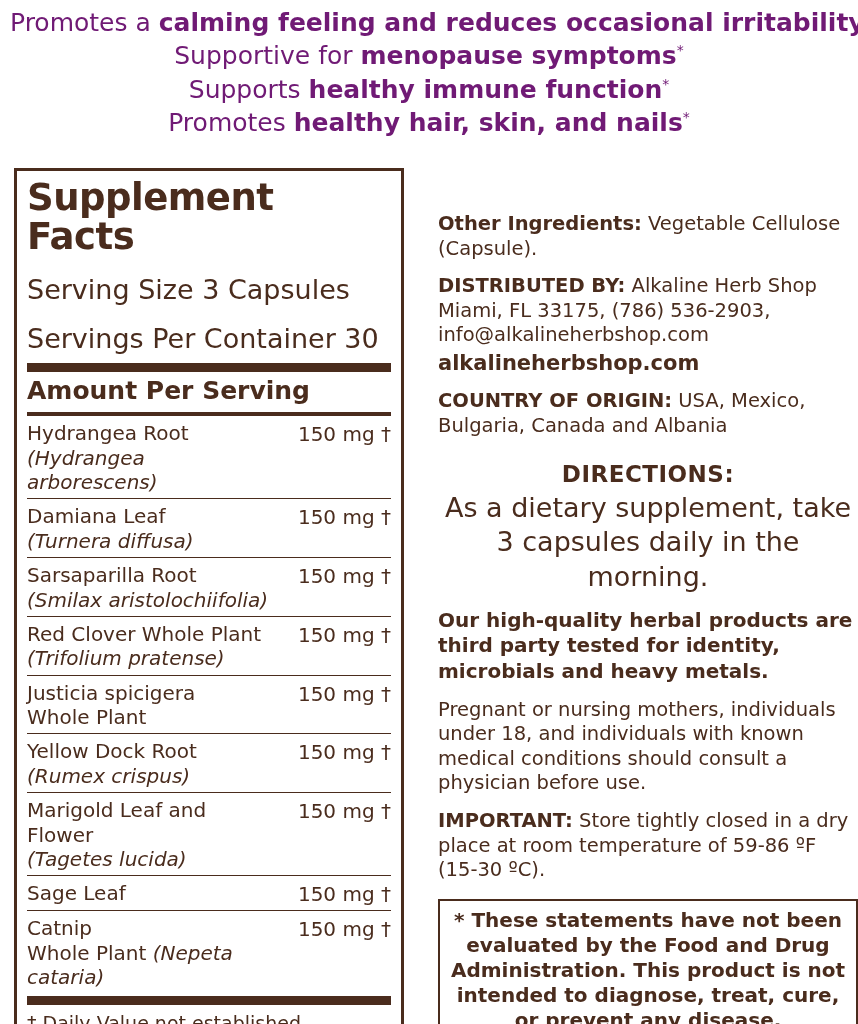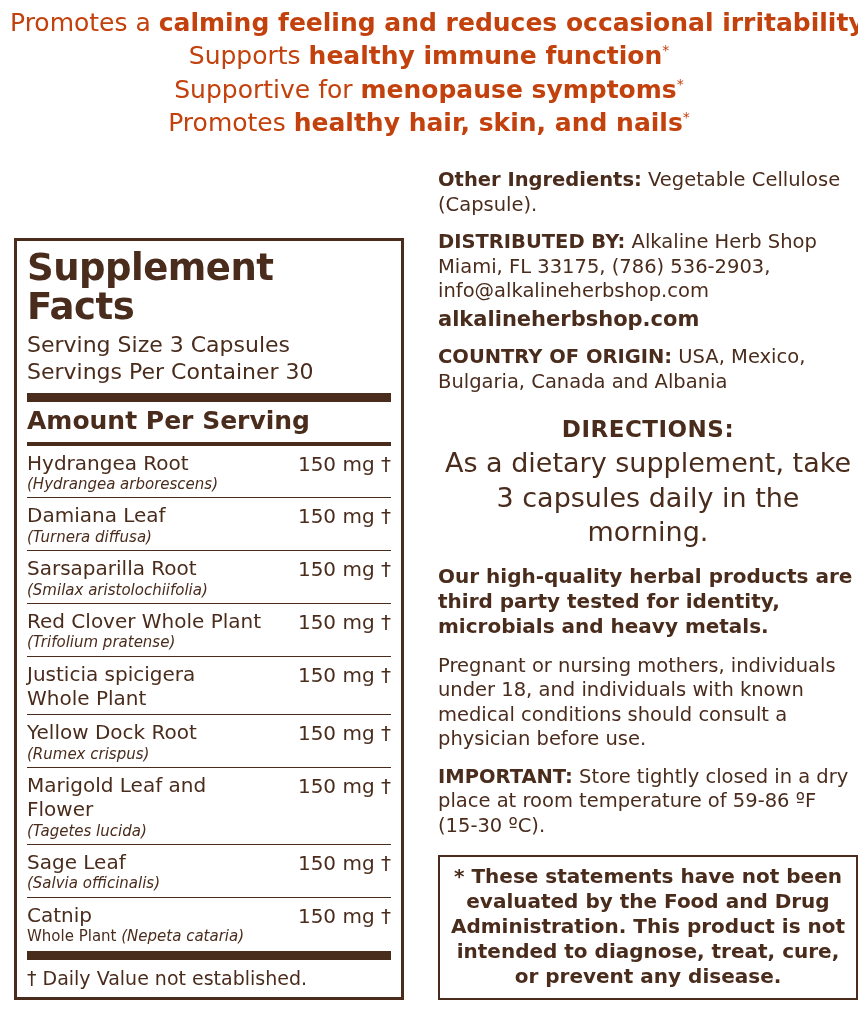--- a/index.html
+++ b/index.html
@@ -23,21 +23,21 @@
   }
 
   
   .claims {
     text-align: center;
     padding: 6px 10px 0 10px;
   }
   .claim {
     font-size: 25px;
     line-height: 1.33;
-    color: #c2410c;
+    color: #701a75;
     white-space: nowrap;
   }
   .claim b { font-weight: bold; }
   .sup {
     font-size: 14px;
     vertical-align: super;
     line-height: 0;
   }
 
   
@@ -66,22 +66,23 @@
     width: 390px;
   }
   .sf-title {
     font-size: 37px;
     font-weight: bold;
     letter-spacing: -0.5px;
     line-height: 1.05;
     margin: 2px 0 4px 0;
   }
   .sf-serving {
-    font-size: 22px;
+    font-size: 27px;
     line-height: 1.25;
+    margin-top: 16px;
   }
   .rule-thick {
     border-top: 9px solid #4a2c1d;
     margin: 7px 0 3px 0;
   }
   .rule-med {
     border-top: 3px solid #4a2c1d;
     margin: 3px 0 0 0;
   }
   .sf-aps {
@@ -98,21 +99,21 @@
     gap: 18px;
   }
   .ing-row:first-of-type { border-top: none; }
   .ing-name {
     font-size: 20px;
     line-height: 1.22;
     padding-right: 6px;
   }
   .ing-latin {
     font-style: italic;
-    font-size: 15px;
+    font-size: 20px;
     display: block;
   }
   .ing-latin-inline {
     font-style: italic;
   }
   .ing-amt {
     font-size: 20px;
     white-space: nowrap;
     padding-top: 1px;
   }
@@ -168,24 +169,24 @@
 </head>
 <body>
 
 <div class="page">
 
   <div class="claims">
     <div class="claim">
       <span>Promotes a </span><b>calming feeling and reduces occasional irritability</b>
     </div>
     <div class="claim">
+      <span>Supportive for </span><b>menopause symptoms</b><span class="sup">*</span>
+    </div>
+    <div class="claim">
       <span>Supports </span><b>healthy immune function</b><span class="sup">*</span>
-    </div>
-    <div class="claim">
-      <span>Supportive for </span><b>menopause symptoms</b><span class="sup">*</span>
     </div>
     <div class="claim">
       <span>Promotes </span><b>healthy hair, skin, and nails</b><span class="sup">*</span>
     </div>
   </div>
 
   <div class="body-cols">
 
     <div class="col-left">
       <div class="sf-panel">
@@ -248,21 +249,20 @@
           <div class="ing-name">
             <span>Marigold Leaf and Flower</span>
             <span class="ing-latin">(Tagetes lucida)</span>
           </div>
           <div class="ing-amt">150 mg †</div>
         </div>
 
         <div class="ing-row">
           <div class="ing-name">
             <span>Sage Leaf</span>
-            <span class="ing-latin">(Salvia officinalis)</span>
           </div>
           <div class="ing-amt">150 mg †</div>
         </div>
 
         <div class="ing-row">
           <div class="ing-name">
             <span>Catnip</span>
             <span class="ing-latin" style="font-style:normal;"><span>Whole Plant </span><span class="ing-latin-inline">(Nepeta cataria)</span></span>
           </div>
           <div class="ing-amt">150 mg †</div>

